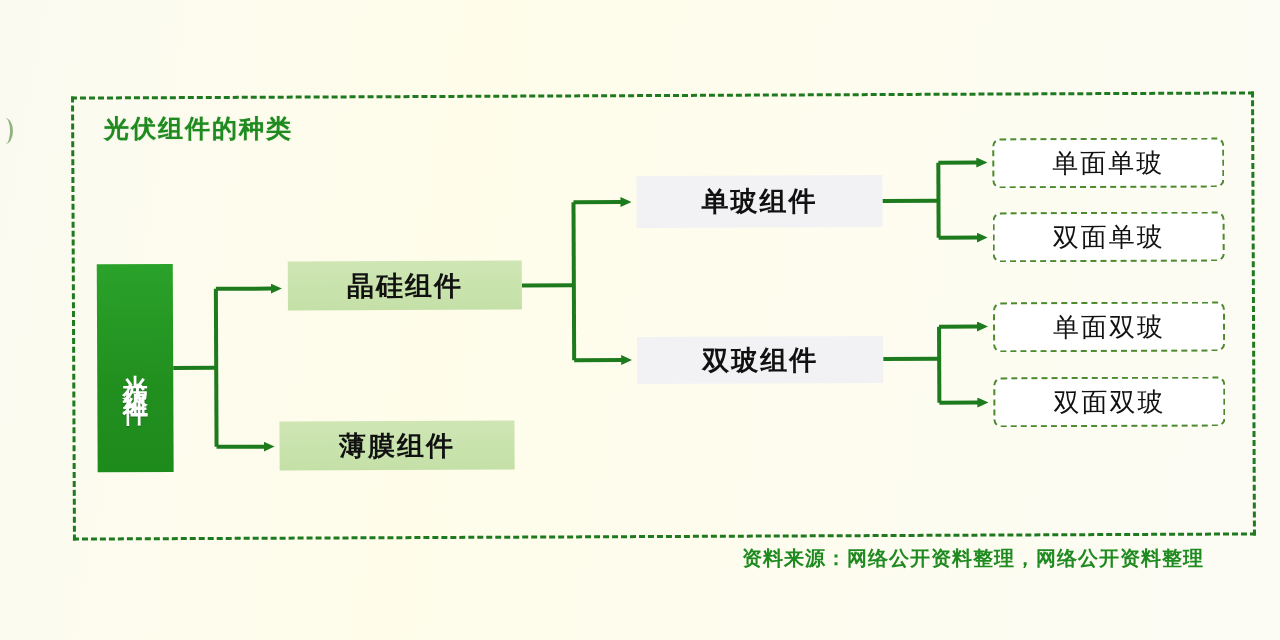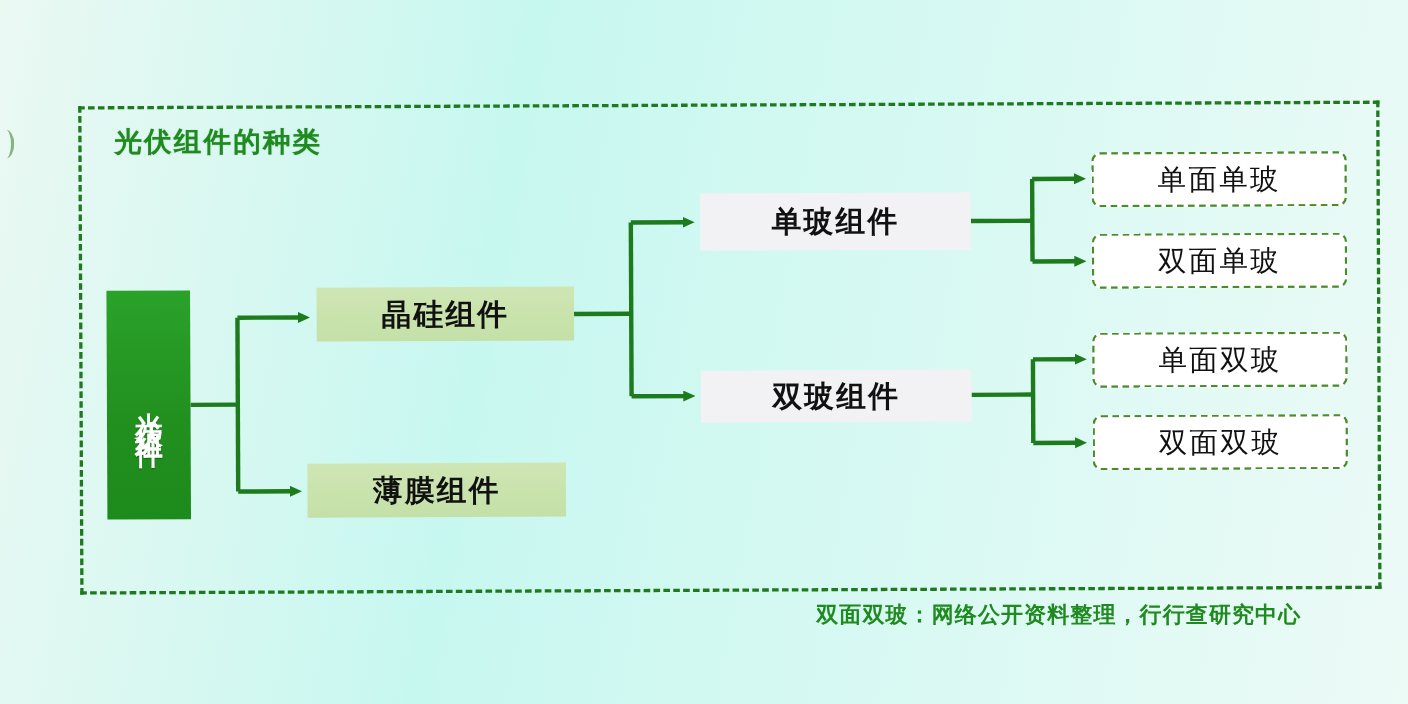--- a/index.html
+++ b/index.html
@@ -12,21 +12,21 @@
     background: #ffffff;
     font-family: "DejaVu Sans", "Liberation Sans", sans-serif;
     overflow: hidden;
     position: relative;
   }
 
   
   #page {
     position: absolute;
     inset: 0;
-    background: #5eead4;
+    background: #fef9c3;
   }
   .paper-tint {
     position: absolute;
     inset: 0;
     background:
       linear-gradient(100deg, rgba(250,250,246,0.9) 0%, rgba(255,255,255,0.65) 35%, rgba(252,252,250,0.9) 100%);
     pointer-events: none;
   }
   
   .stray-mark {
@@ -203,14 +203,14 @@
 
     <div class="node node-l3" id="node-danbo">单玻组件</div>
     <div class="node node-l3" id="node-shuangbo">双玻组件</div>
 
     <div class="node node-leaf" id="leaf-0">单面单玻</div>
     <div class="node node-leaf" id="leaf-1">双面单玻</div>
     <div class="node node-leaf" id="leaf-2">单面双玻</div>
     <div class="node node-leaf" id="leaf-3">双面双玻</div>
   </div>
 
-  <div id="footer">双面双玻：网络公开资料整理，行行查研究中心</div>
+  <div id="footer">资料来源：网络公开资料整理，网络公开资料整理</div>
 </div>
 
 </body></html>

